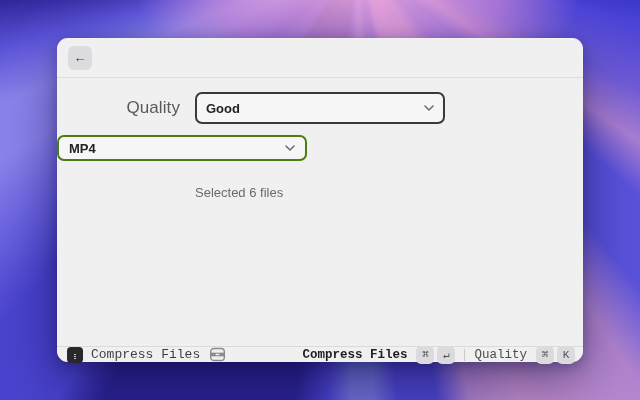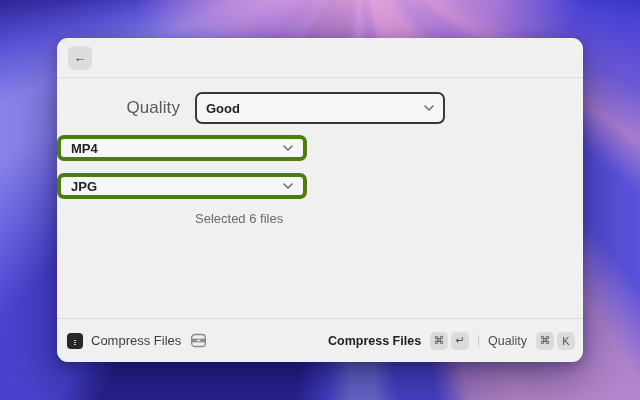--- a/index.html
+++ b/index.html
@@ -46,34 +46,34 @@
 
   
   .form { padding-top: 15px; }
   .form-row { display: flex; align-items: center; margin-bottom: 12px; }
   .form-label {
     width: 138px; flex: none; text-align: right; padding-right: 15px;
     font-size: 17px; color: #59595c; letter-spacing: 0.1px;
   }
   .select {
     width: 250px; height: 26px; border-radius: 7px;
-    border: 4px solid #4d7c0f; background: #f7f6f7;
+    border: 2px solid #4d7c0f; background: #f7f6f7;
     display: flex; align-items: center; justify-content: space-between;
     padding: 0 10px; cursor: default;
   }
   .select.focused { border: 2px solid #39383a; height: 28px; margin: -1px 0; padding: 14px 9px; }
   .select-value { font-size: 13px; font-weight: 600; color: #222224; }
   .chev { flex: none; margin-left: 8px; }
   .status-text { margin: 10px 0 12px 138px; font-size: 13px; color: #69696c; }
 
   
   .win-footer {
-    margin-top: auto; flex: none; height: 44px;
+    margin-top: auto; flex: none; height: 16px;
     border-top: 1px solid rgba(0,0,0,0.09);
-    display: flex; align-items: center; padding: 0 8px 0 10px;
+    display: flex; align-items: center; padding: 0 8px 0 10px; font-family: Liberation Mono, monospace;
   }
   .app-icon {
     width: 16px; height: 16px; border-radius: 4px; background: #28282b;
     position: relative; flex: none;
   }
   .app-icon::after {
     content: ""; position: absolute; left: 7px; top: 7px; width: 2px; height: 6px;
     background: repeating-linear-gradient(#c9c9ce 0 1px, transparent 1px 2px);
   }
   .app-name { margin-left: 8px; font-size: 13px; color: #3e3e41; }
@@ -117,26 +117,20 @@
     <div class="form-row">
       <div class="select">
         <span class="select-value">MP4</span>
         <svg class="chev" width="10" height="6" viewBox="0 0 10 6">
             <path d="M1 1 L5 5 L9 1" fill="none" stroke="#6f6f73" stroke-width="1.6" stroke-linecap="round" stroke-linejoin="round"></path>
           </svg>
       </div>
     </div>
 
     <div class="form-row">
-      <div class="select">
-        <span class="select-value">JPG</span>
-        <svg class="chev" width="10" height="6" viewBox="0 0 10 6">
-            <path d="M1 1 L5 5 L9 1" fill="none" stroke="#6f6f73" stroke-width="1.6" stroke-linecap="round" stroke-linejoin="round"></path>
-          </svg>
-      </div>
     </div>
 
     <div class="status-text">Selected 6 files</div>
   </div>
 
   <div class="win-footer">
     <div class="app-icon"></div>
     <div class="app-name">Compress Files</div>
     <div class="archive-ic">
       <svg width="17" height="15" viewBox="0 0 20 18">

